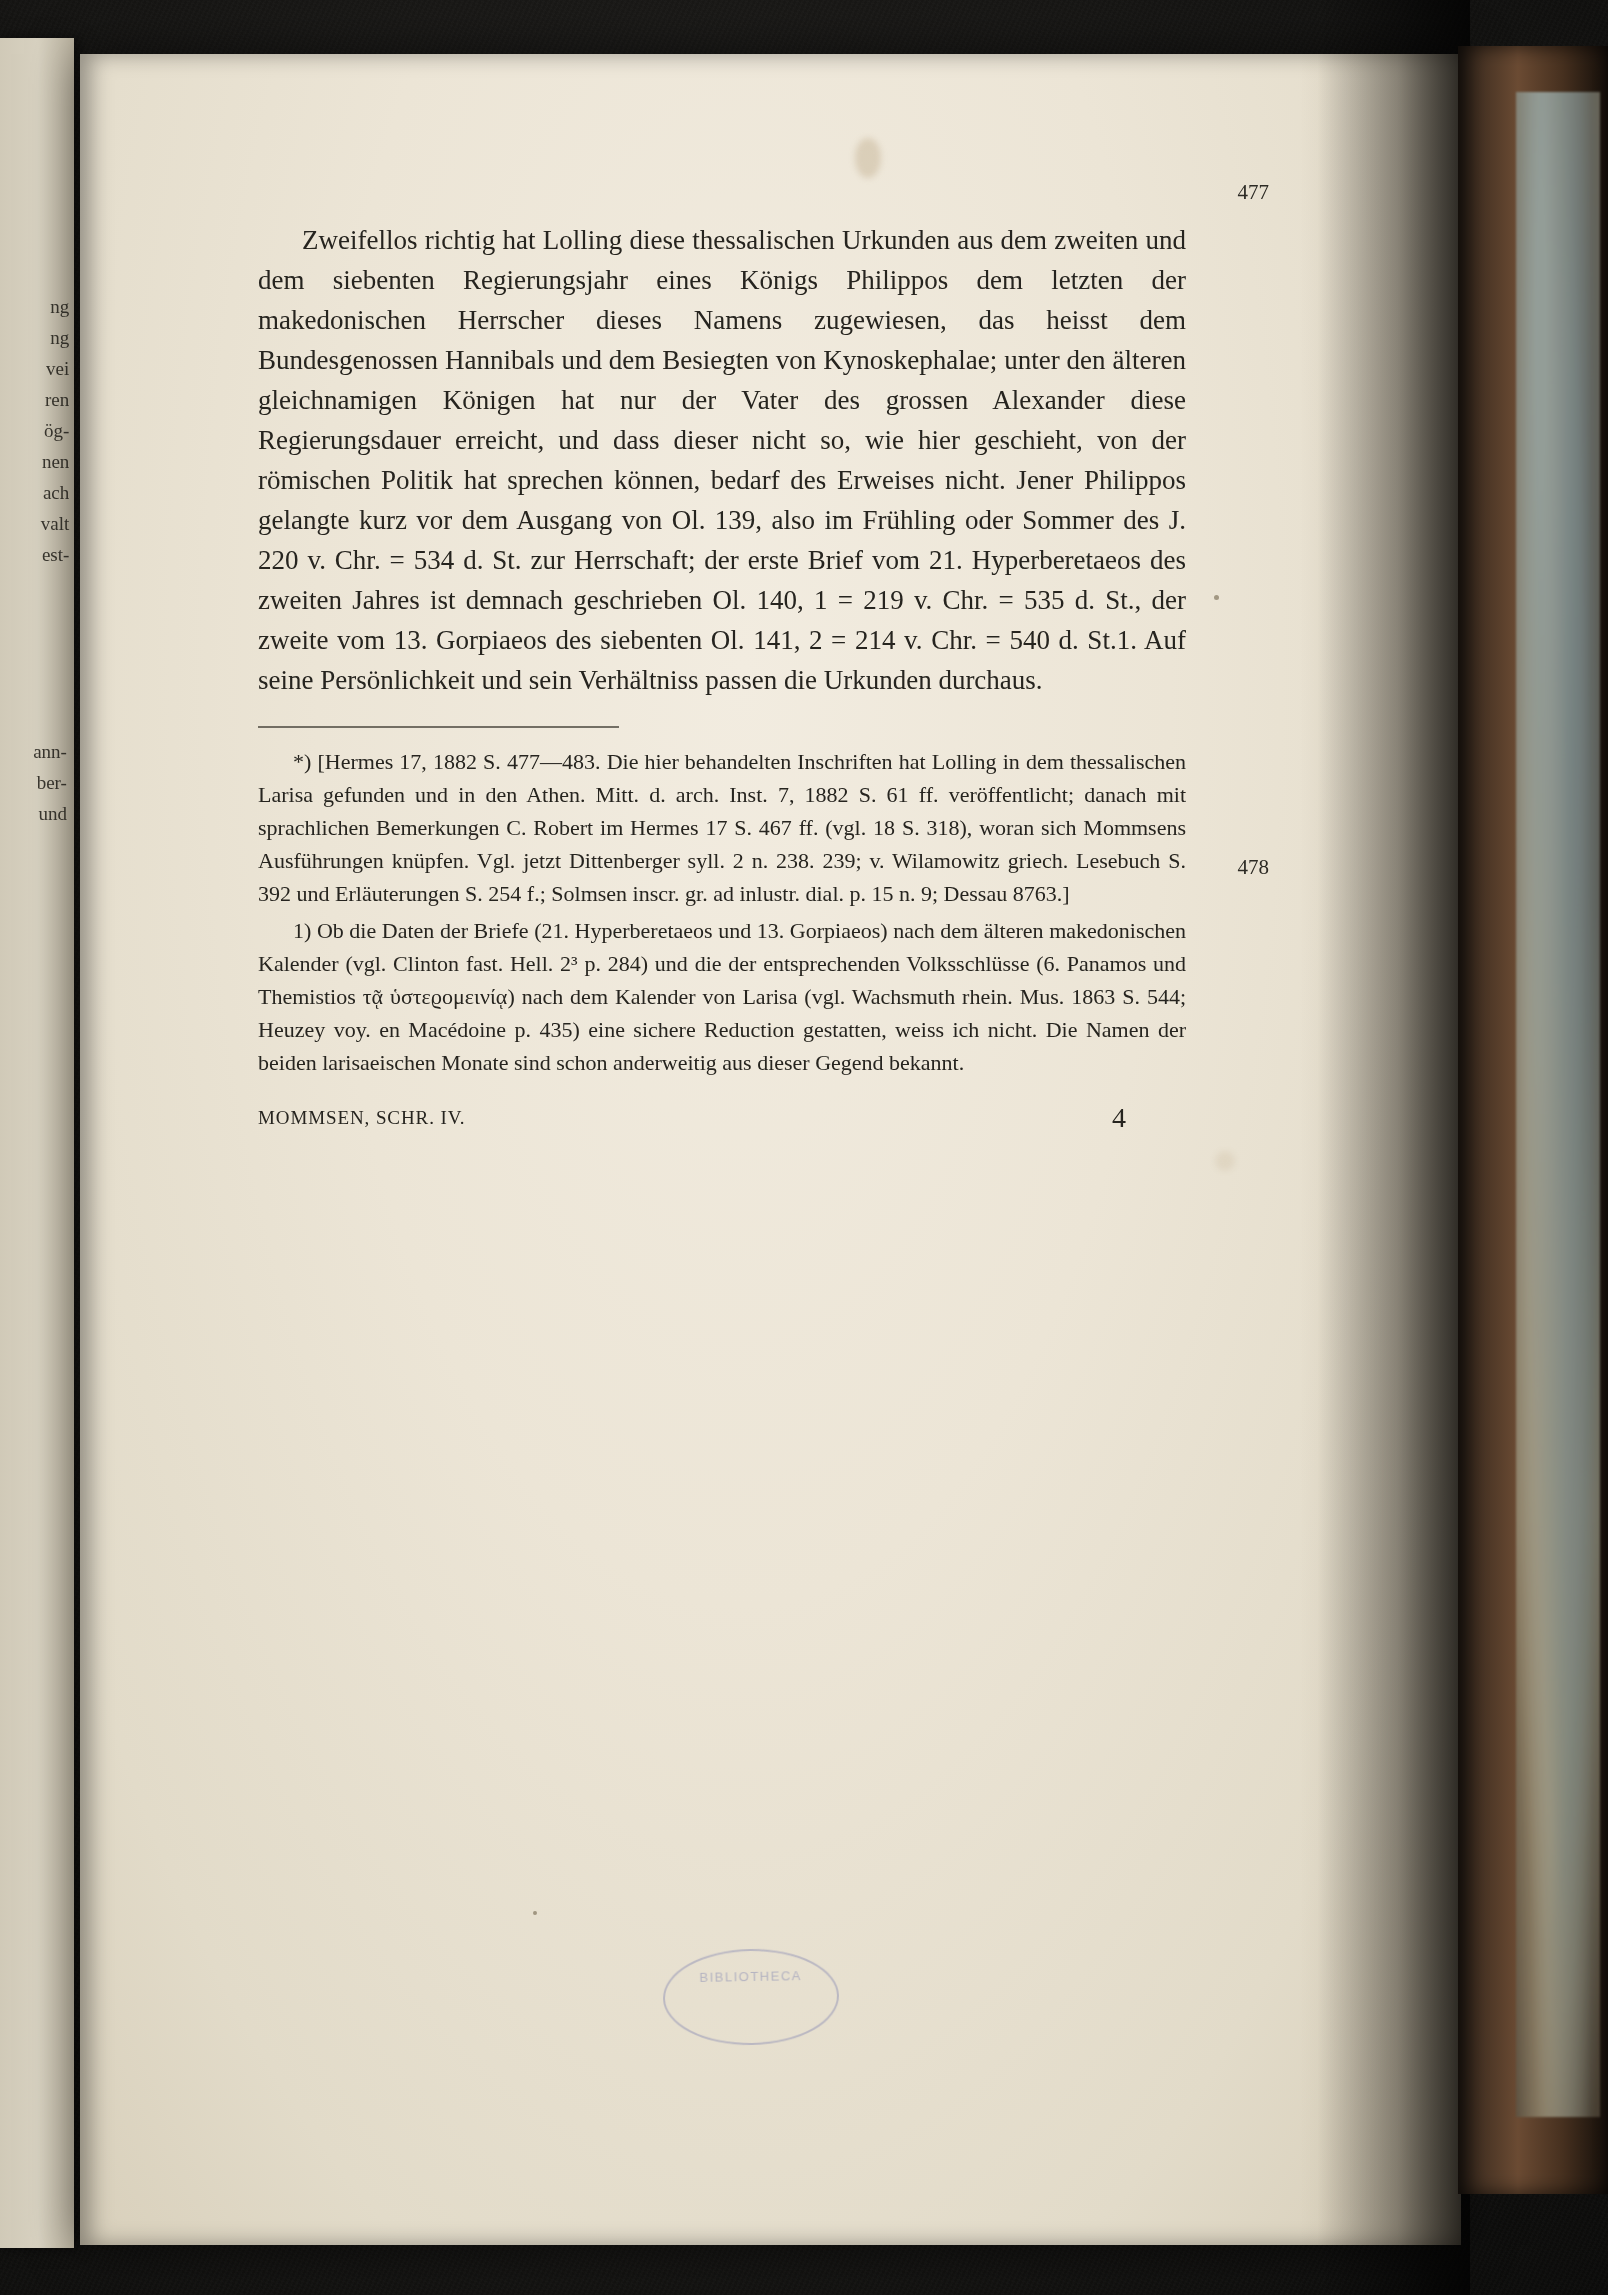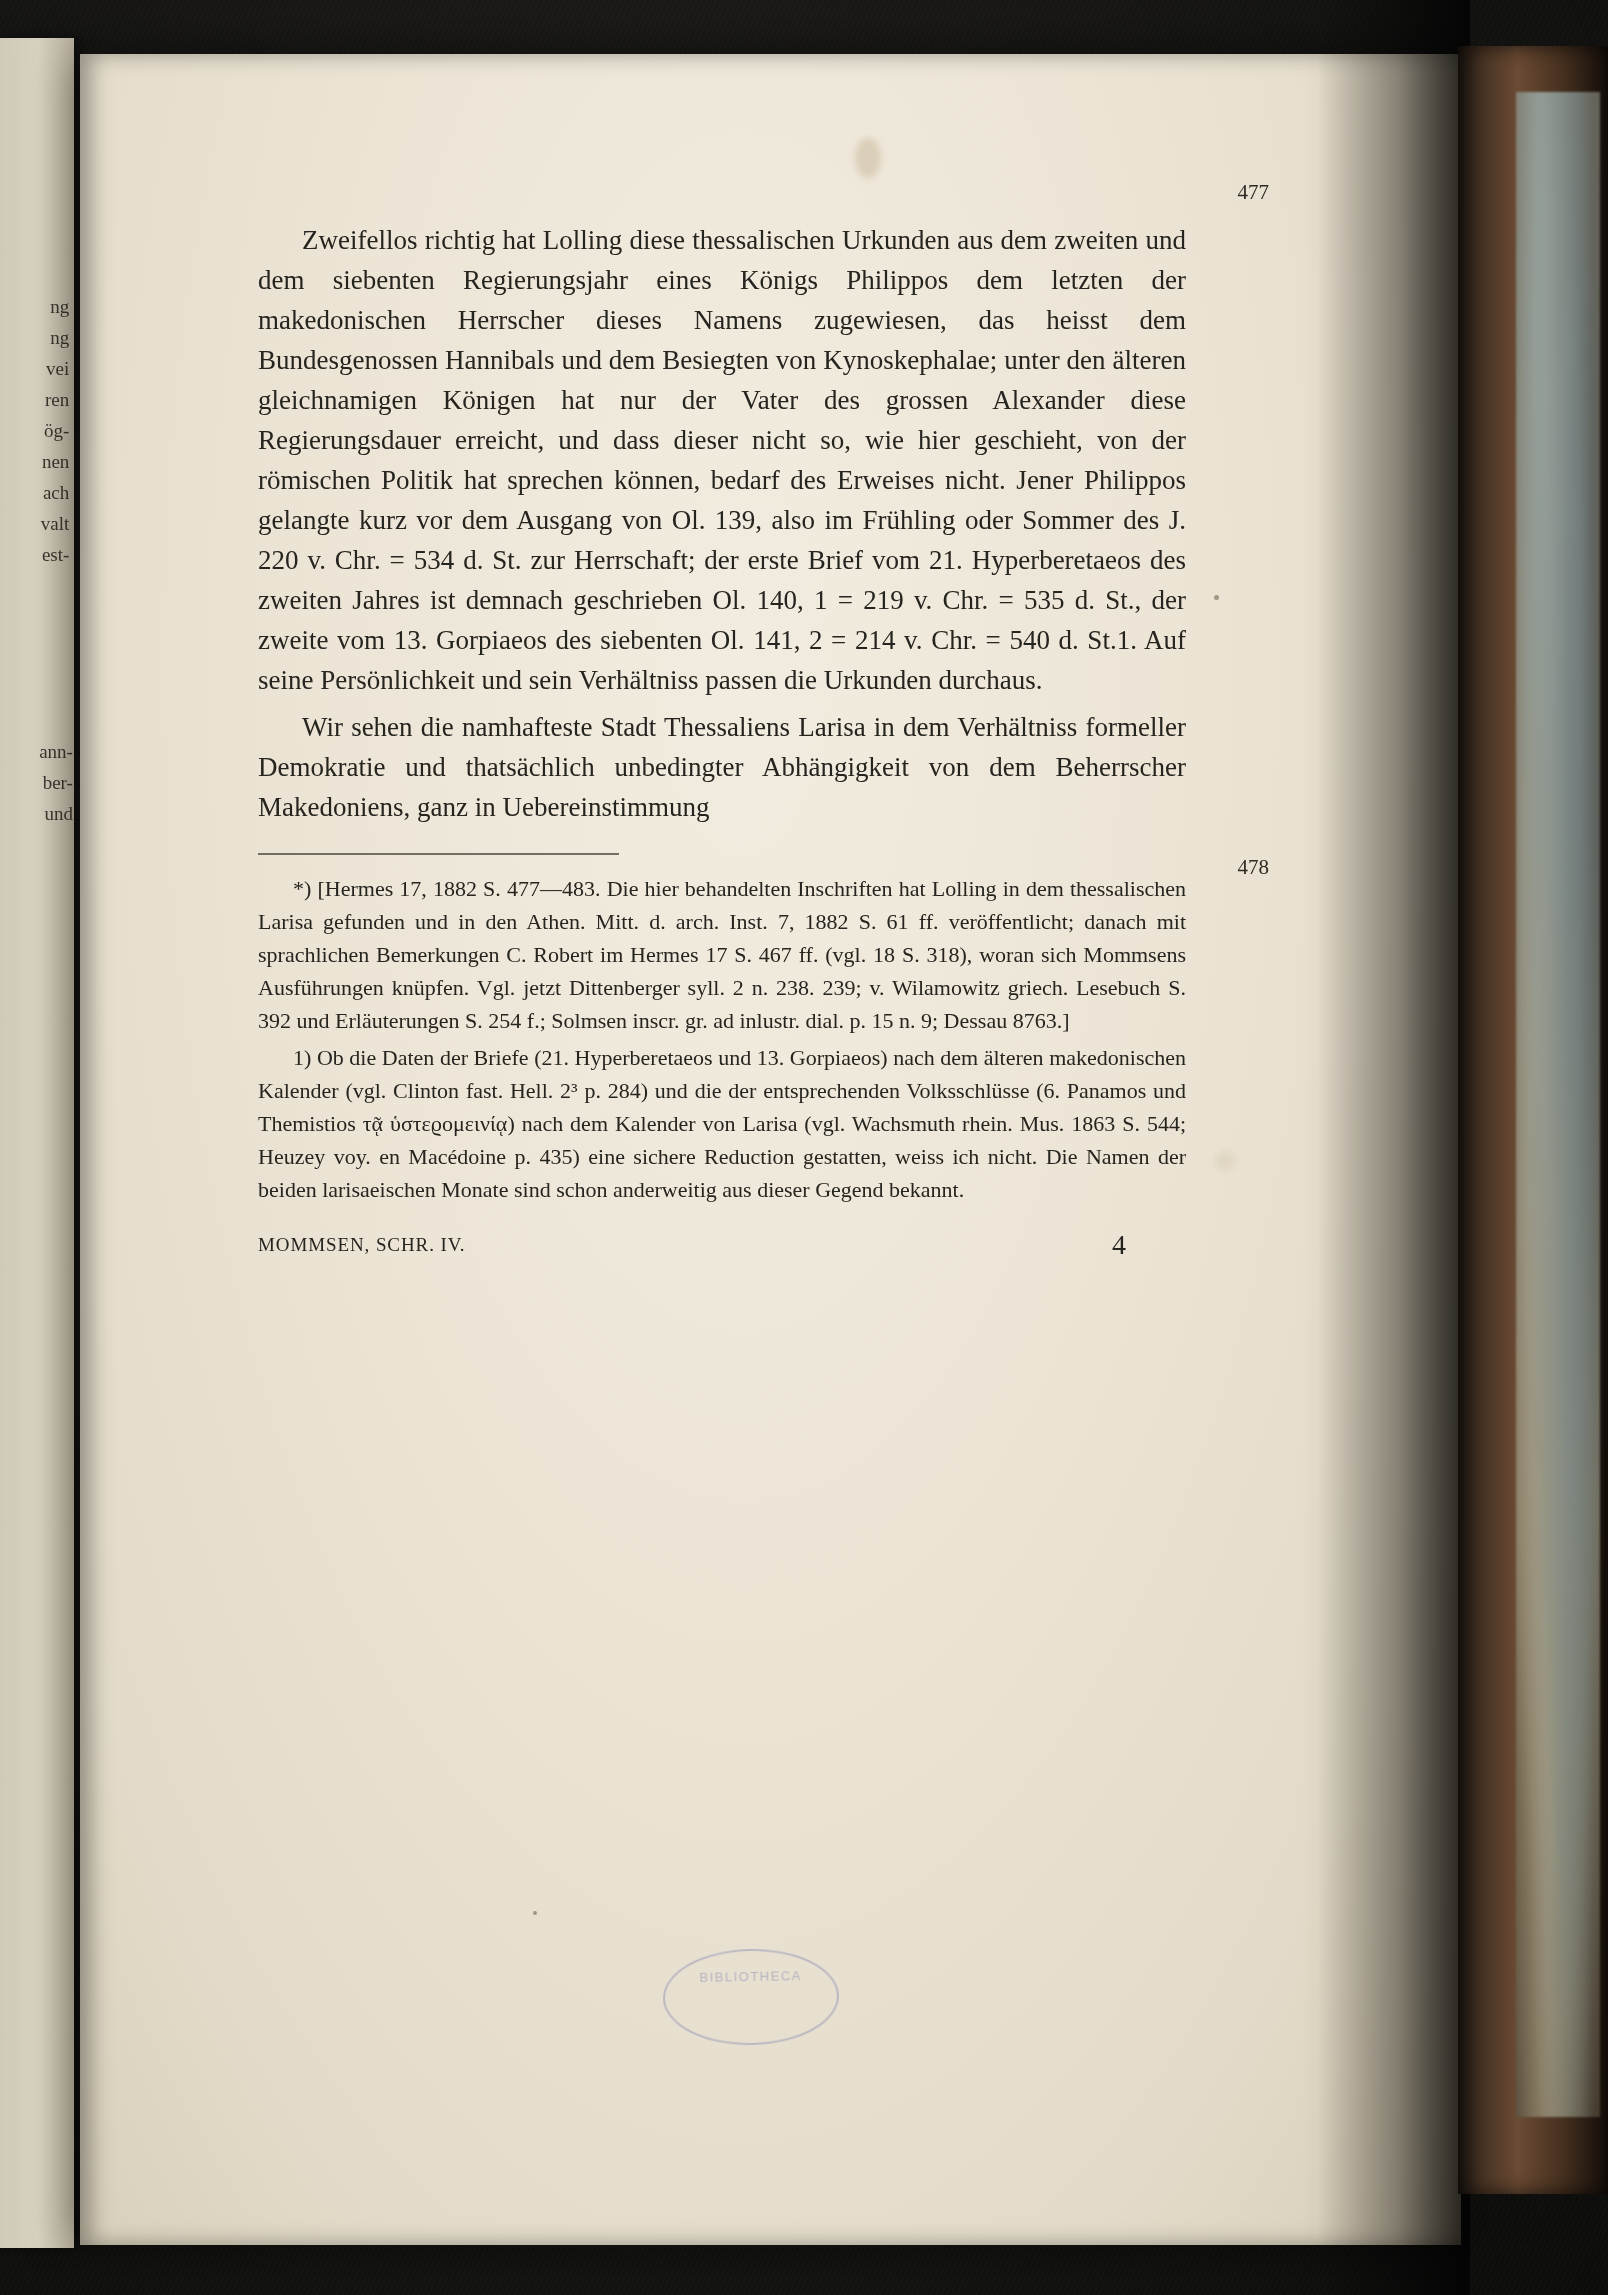--- a/index.html
+++ b/index.html
@@ -51,21 +51,21 @@
     height: 100%;
     color: #3a372f;
     font-size: 19px;
     line-height: 31px;
     text-align: right;
     padding-right: 6.1px;
     box-sizing: border-box;
     font-family: "Liberation Serif", serif;
   }
   .frag-block-1 { position: absolute; top: 253px; right: 4.6px; }
-  .frag-block-2 { position: absolute; top: 698px; right: 1px; }
+  .frag-block-2 { position: absolute; top: 698px; right: 7px; }
 
   
   .gutter {
     position: absolute;
     right: 138px;
     top: 0;
     width: 153px;
     height: 100%;
     background: linear-gradient(90deg, rgba(0,0,0,0) 0%, rgba(0,0,0,0.35) 55%, rgba(0,0,0,0.75) 100%);
     pointer-events: none;
@@ -270,21 +270,20 @@
     <div class="foxing" style="left:1135px; top:1097px; width:20px; height:20px; opacity:.5;"></div>
     <div class="speck" style="left:1134px; top:541px; width:5.4px; height:5.4px;"></div>
     <div class="speck" style="left:453px; top:1857px; width:3.8px; height:3.8px;"></div>
 
     <div class="content">
 
 
 
       <div class="body-text">
         <p>Zweifellos richtig hat Lolling diese thessalischen Urkunden aus dem zweiten und dem siebenten Regierungsjahr eines Königs Philippos dem letzten der makedonischen Herrscher dieses Namens zugewiesen, das heisst dem Bundesgenossen Hannibals und dem Besiegten von Kynoskephalae; unter den älteren gleichnamigen Königen hat nur der Vater des grossen Alexander diese Regierungsdauer erreicht, und dass dieser nicht so, wie hier geschieht, von der römischen Politik hat sprechen können, bedarf des Erweises nicht. Jener Philippos gelangte kurz vor dem Ausgang von Ol. 139, also im Frühling oder Sommer des J. 220 v. Chr. = 534 d. St. zur Herrschaft; der erste Brief vom 21. Hyperberetaeos des zweiten Jahres ist demnach geschrieben Ol. 140, 1 = 219 v. Chr. = 535 d. St., der zweite vom 13. Gorpiaeos des siebenten Ol. 141, 2 = 214 v. Chr. = 540 d. St.1. Auf seine Persönlichkeit und sein Verhältniss passen die Urkunden durchaus.</p>
-        <p>Wir sehen die namhafteste Stadt Thessaliens Larisa in dem Verhältniss formeller Demokratie und thatsächlich unbedingter Abhängigkeit von dem Beherrscher Makedoniens, ganz in Uebereinstimmung</p>
 
         <span class="margin-num" style="top:3.1px;">477</span>
         <span class="margin-num" style="top:664px;margin-top:14px;">478</span>
       </div>
 
       <div class="rule"></div>
 
       <div class="notes">
         <p>*) [Hermes 17, 1882 S. 477—483. Die hier behandelten Inschriften hat Lolling in dem thessalischen Larisa gefunden und in den Athen. Mitt. d. arch. Inst. 7, 1882 S. 61 ff. veröffentlicht; danach mit sprachlichen Bemerkungen C. Robert im Hermes 17 S. 467 ff. (vgl. 18 S. 318), woran sich Mommsens Ausführungen knüpfen. Vgl. jetzt Dittenberger syll. 2 n. 238. 239; v. Wilamowitz griech. Lesebuch S. 392 und Erläuterungen S. 254 f.; Solmsen inscr. gr. ad inlustr. dial. p. 15 n. 9; Dessau 8763.]</p>
         <p>1) Ob die Daten der Briefe (21. Hyperberetaeos und 13. Gorpiaeos) nach dem älteren makedonischen Kalender (vgl. Clinton fast. Hell. 2³ p. 284) und die der entsprechenden Volksschlüsse (6. Panamos und Themistios τᾷ ὑστεϱομεινίᾳ) nach dem Kalender von Larisa (vgl. Wachsmuth rhein. Mus. 1863 S. 544; Heuzey voy. en Macédoine p. 435) eine sichere Reduction gestatten, weiss ich nicht. Die Namen der beiden larisaeischen Monate sind schon anderweitig aus dieser Gegend bekannt.</p>

